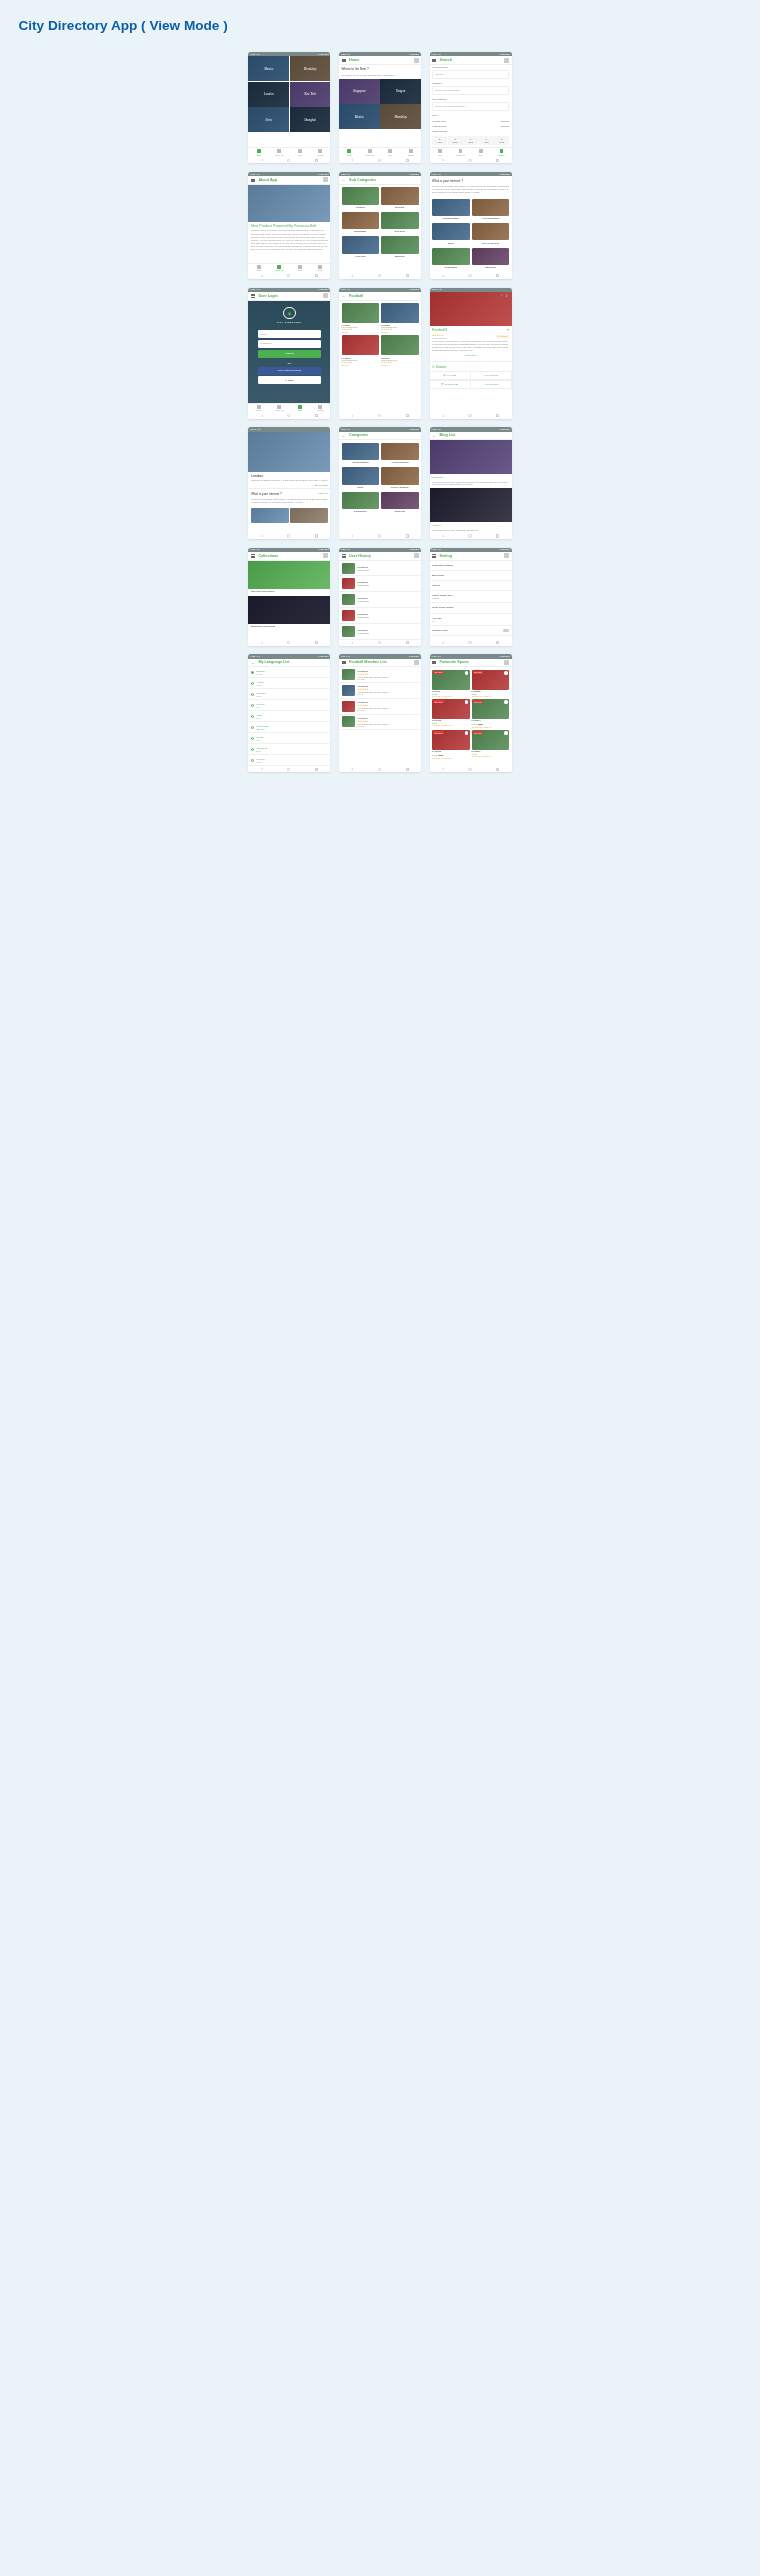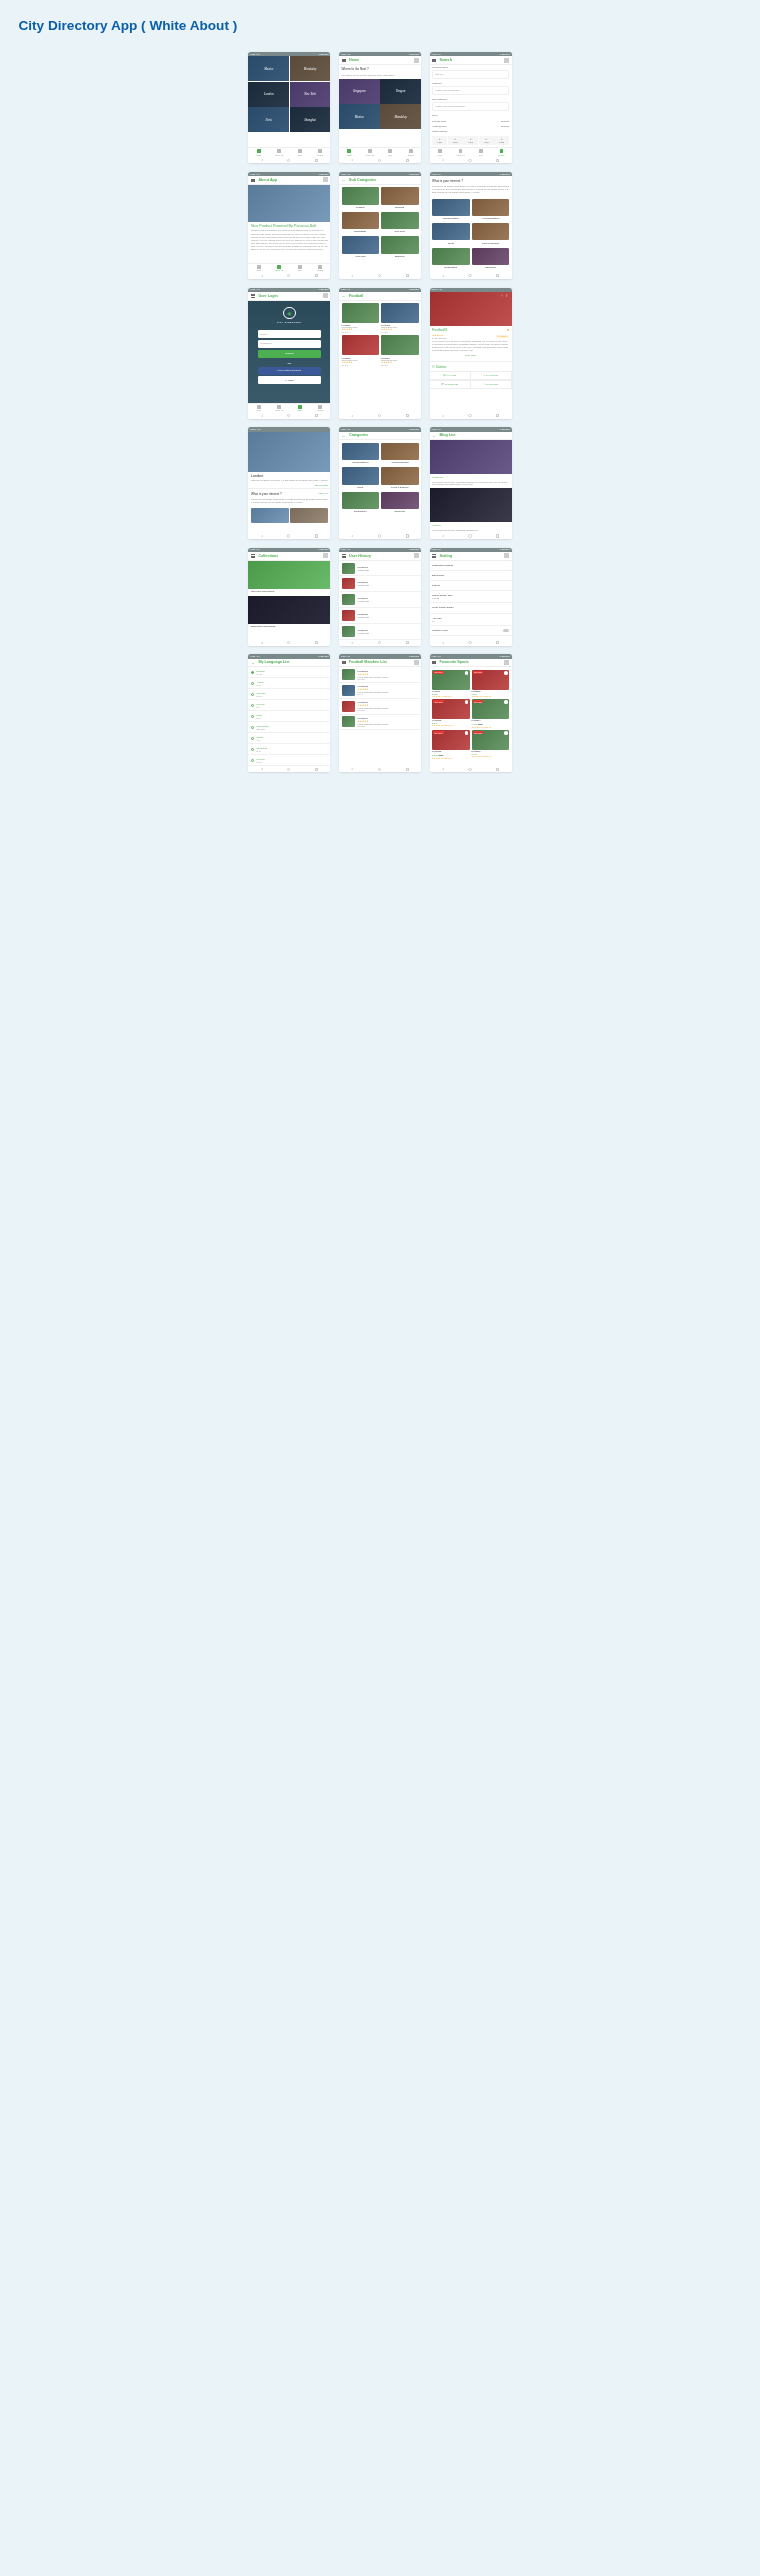--- a/index.html
+++ b/index.html
@@ -107,21 +107,21 @@
 .fb-r{font-size:1.9px;color:#999}
 .share-row{position:absolute;top:1.9px;right:1.9px;display:flex;gap:1.9px}
 .share-ic{width:3.7px;height:3.7px;color:#fff;font-size:3.1px}
 .heart{color:#f5a623;font-size:3.7px;float:right}
 .feat-badge{background:#fef3e0;color:#f5a623;font-size:1.9px;padding:0.6px 1.9px;border-radius:0.6px;float:right;clear:right;margin-top:1.2px}
 .rev{font-size:2.2px;color:#888}
 </style>
 </head>
 <body>
 
-<h1 class="page-title">City Directory App ( White About )</h1>
+<h1 class="page-title">City Directory App ( View Mode )</h1>
 
 <div class="grid">
 
 <div class="phone">
 <div class="status-bar">
         <span>6:26 AM</span>
         <span>0.25KB/s</span>
       </div>
 <div class="content">
 <div class="city-grid">

